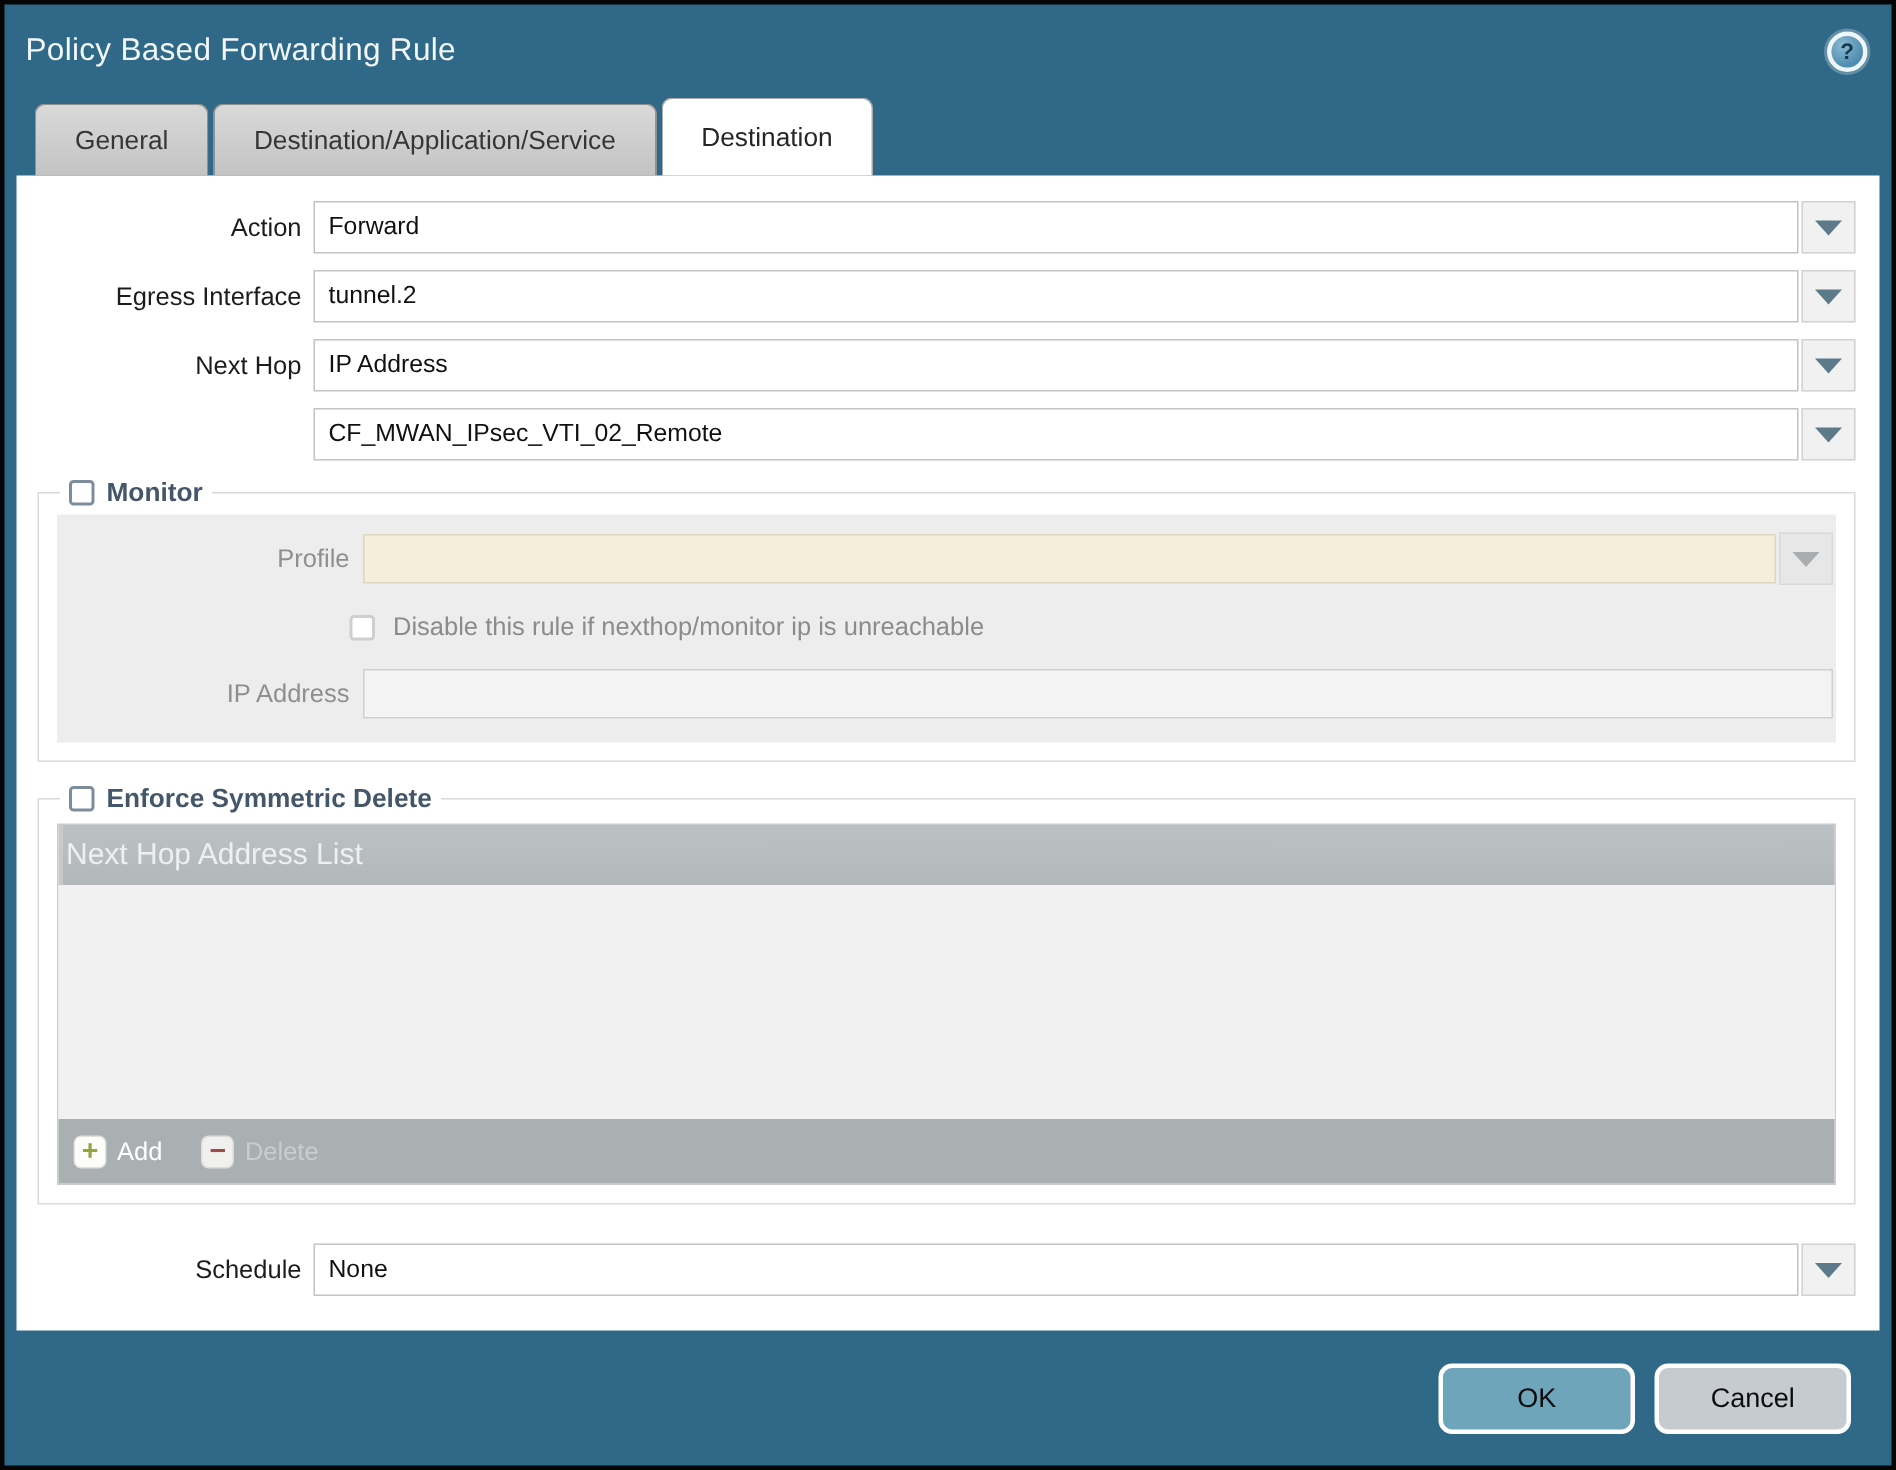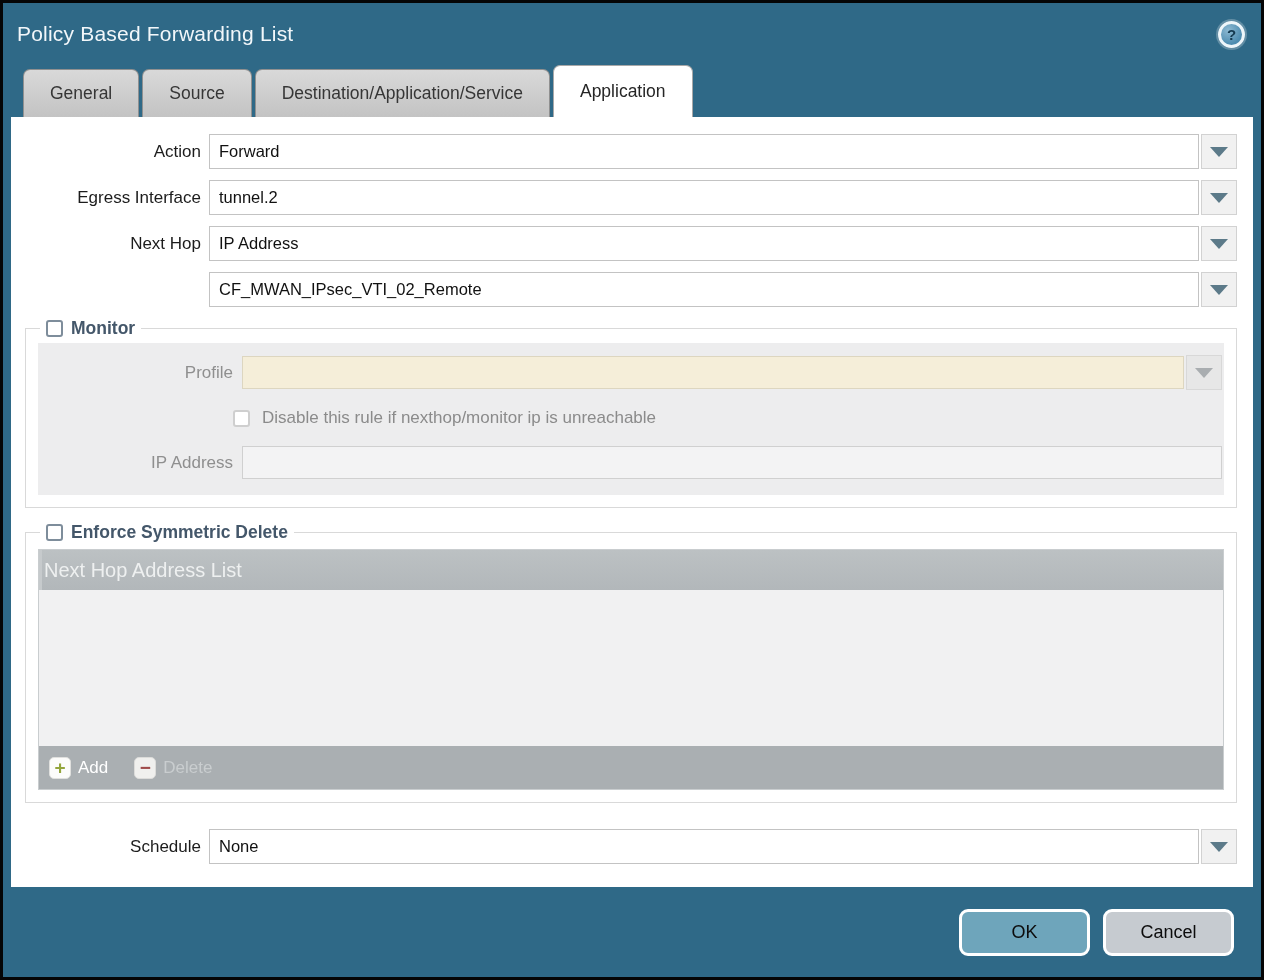--- a/index.html
+++ b/index.html
@@ -210,29 +210,28 @@
   }
   .btn-ok { background: #6ea5bb; }
   .btn-cancel { background: #c6cbd0; }
 </style>
 </head>
 <body>
 
 <div class="dialog">
 
   <div class="titlebar">
-    <div class="title">Policy Based Forwarding List</div>
+    <div class="title">Policy Based Forwarding Rule</div>
     <div class="help-icon">?</div>
   </div>
 
   <div class="tabs">
     <div class="tab">General</div>
-    <div class="tab">Source</div>
     <div class="tab">Destination/Application/Service</div>
-    <div class="tab active">Application</div>
+    <div class="tab active">Destination</div>
   </div>
 
   <div class="content">
 
     <div class="form-row">
       <div class="row-label">Action</div>
       <div class="field">
         <input type="text" readonly="" value="Forward" style="">
         <div class="dd-btn">
           <span class="dd-arrow"></span>

